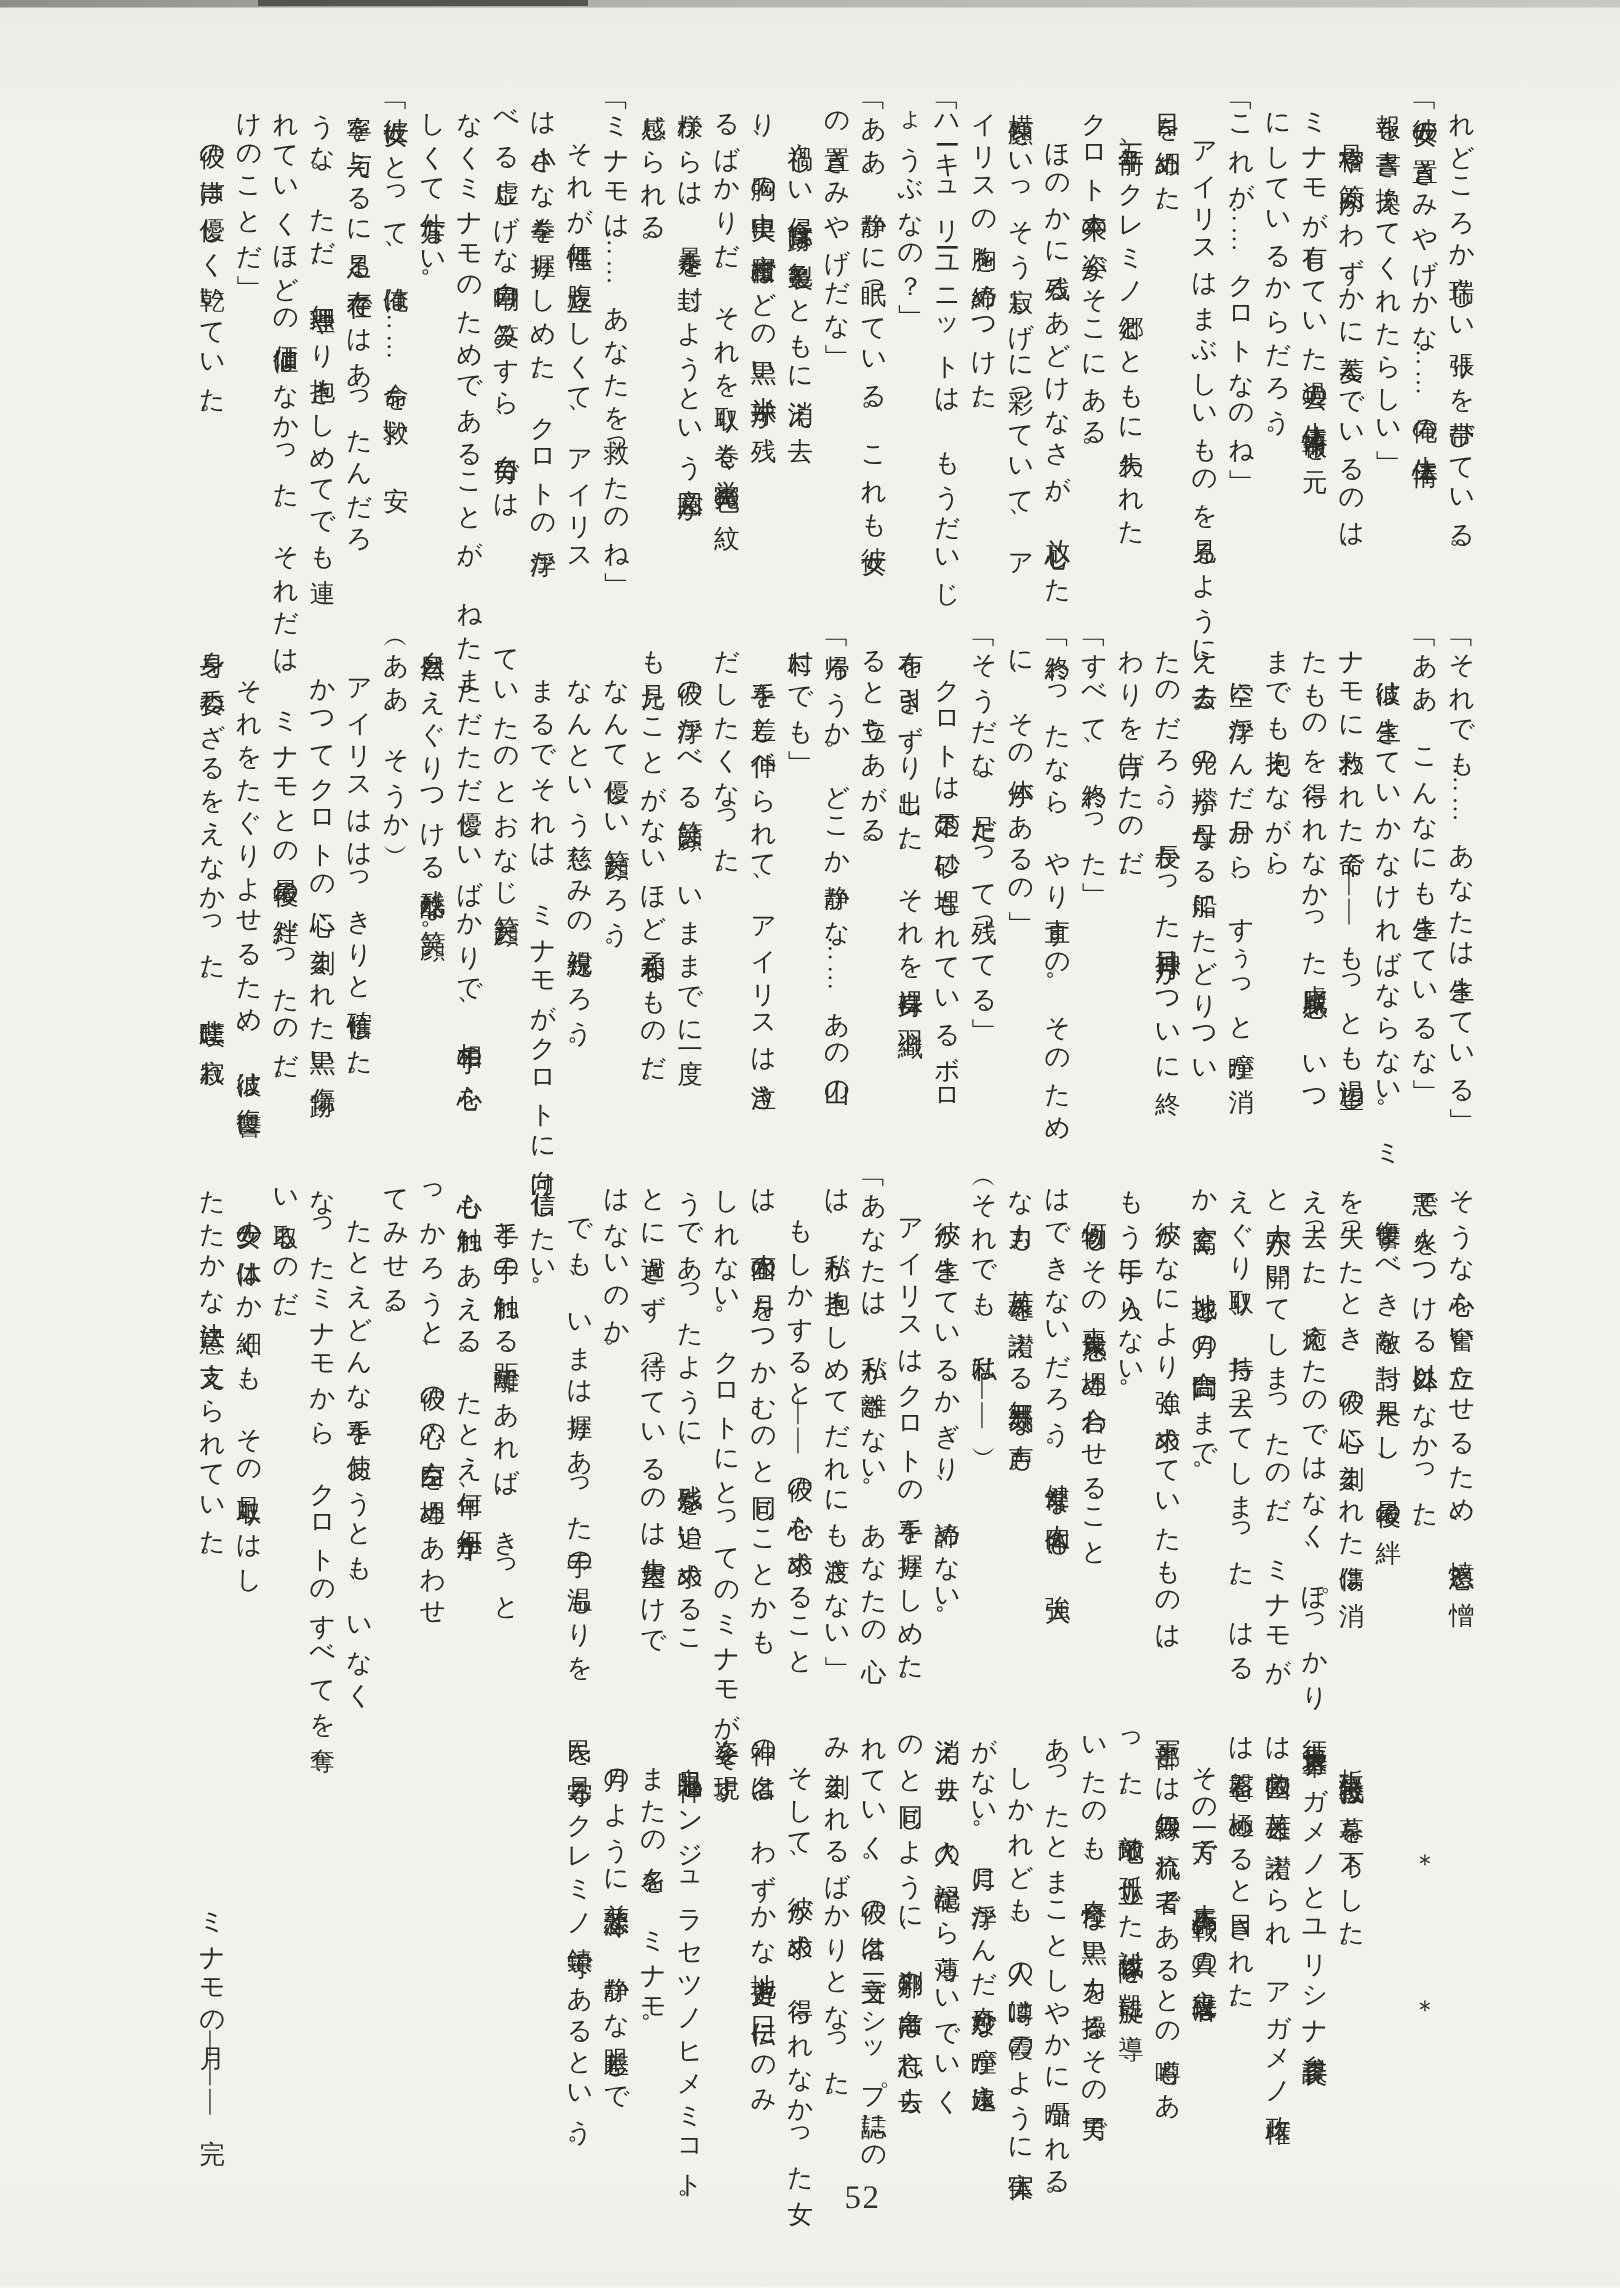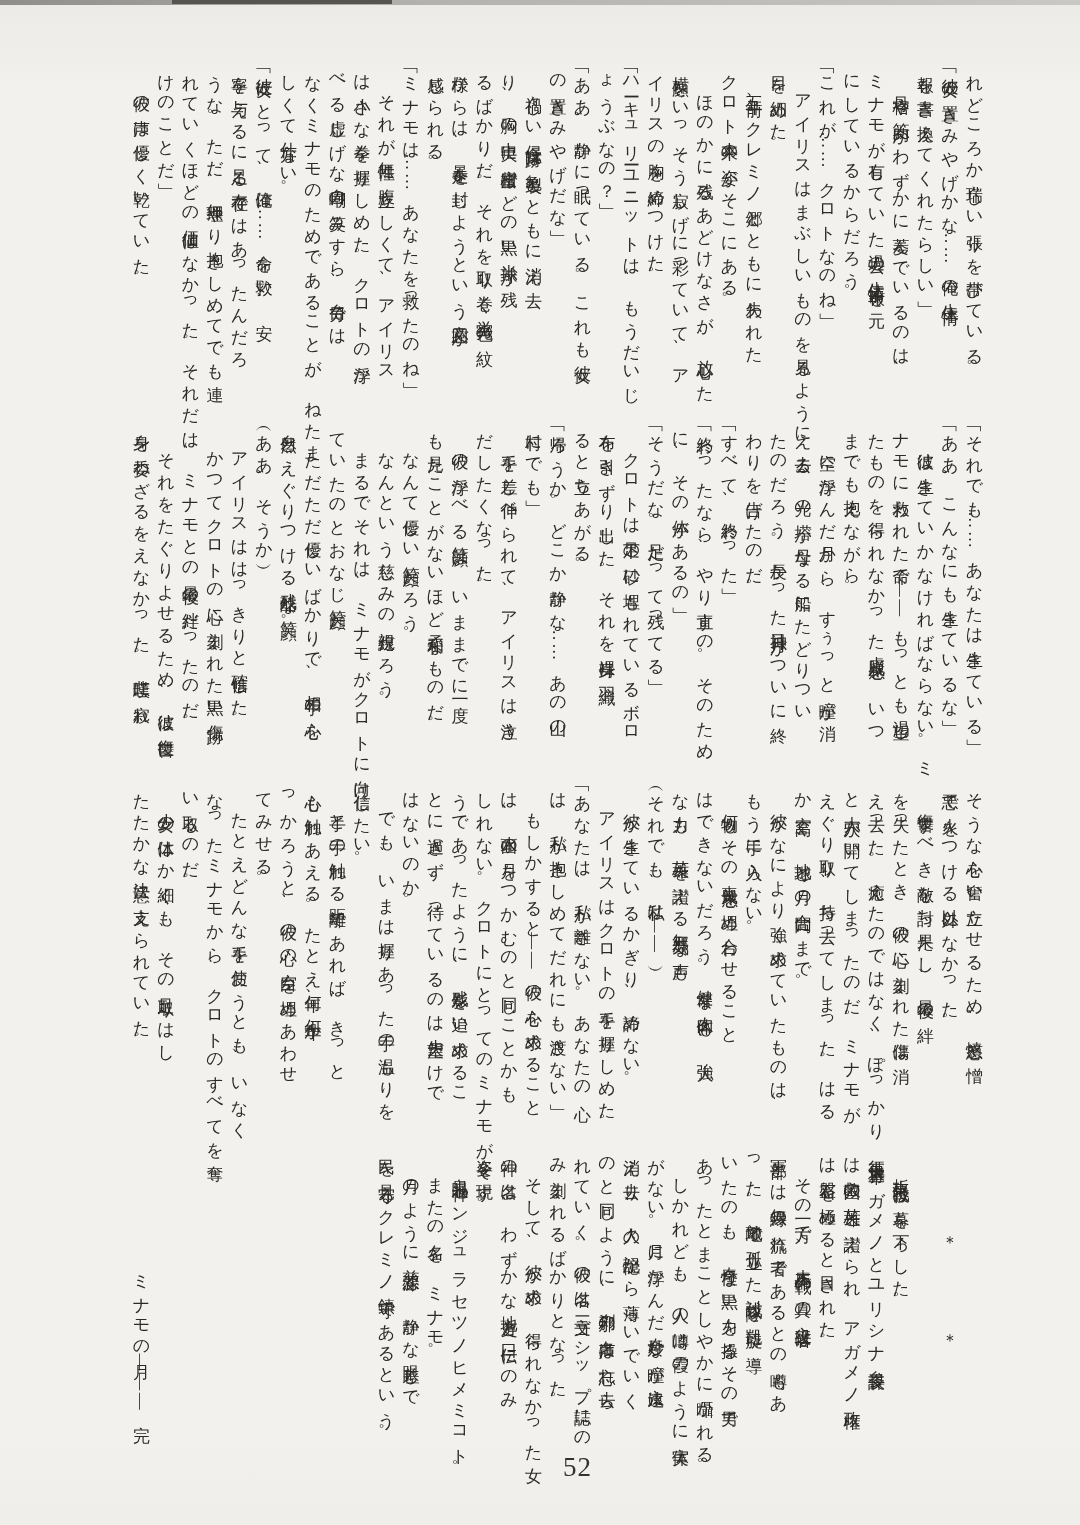--- a/index.html
+++ b/index.html
@@ -44,21 +44,21 @@
     color: #2b2a27;
   }
   .band-1 { top: 63px; }
   .band-2 { top: 421px; }
   .band-3 { top: 781px; }
   .band-4 { top: 1146px; }
   .page-number {
     position: absolute;
     top: 1452px;
     left: 563px;
-    font-size: 27px;
+    font-size: 22px;
     color: #33322e;
     letter-spacing: 1px;
   }
 </style>
 </head>
 <body>
 
 <div class="page">
 
   <div class="scan-edge-top"></div>

